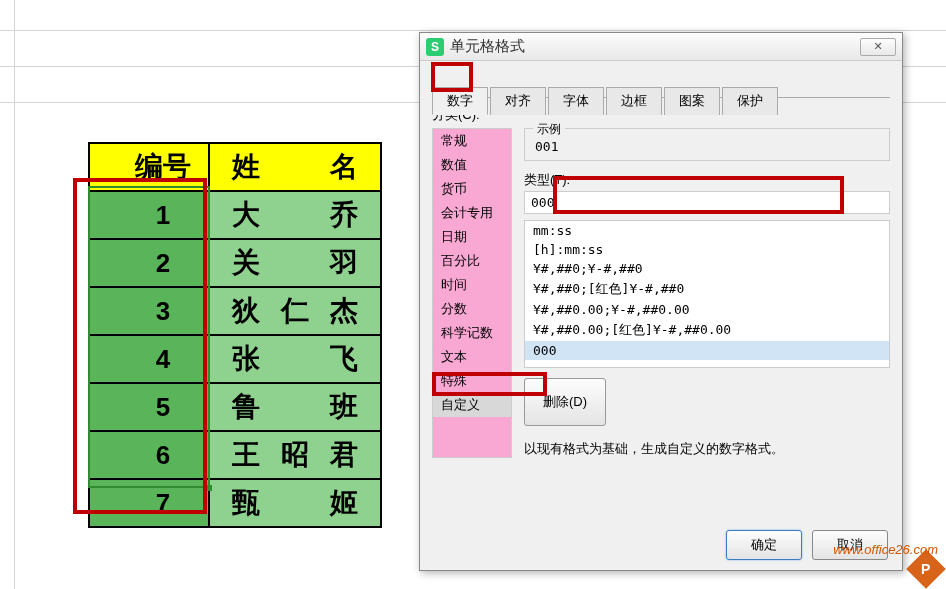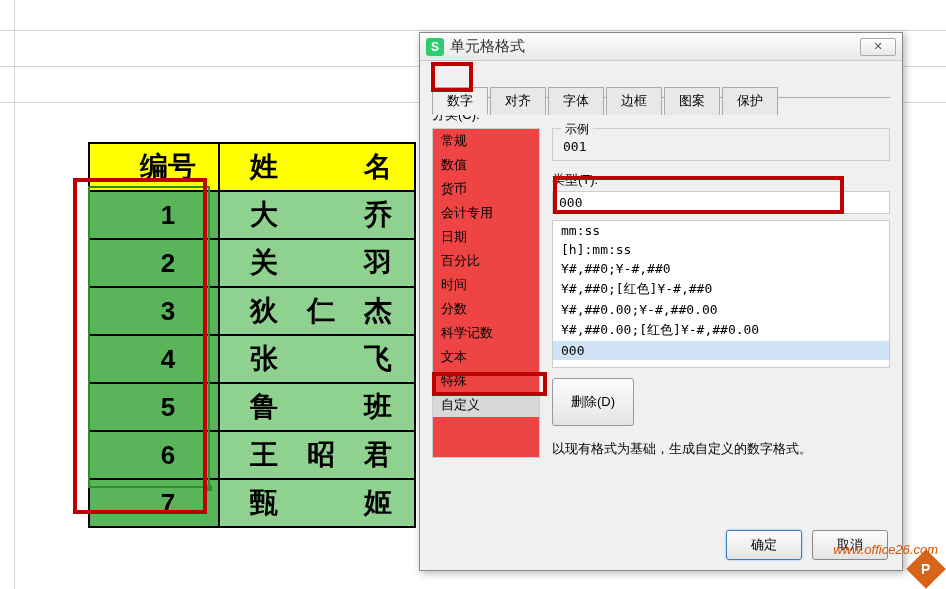--- a/index.html
+++ b/index.html
@@ -7,22 +7,22 @@
     
     
     .spreadsheet-bg { position: absolute; top: 0; left: 0; width: 946px; height: 589px; }
     .grid-line-v { position: absolute; top: 0; height: 589px; width: 1px; background: #d4d4d4; }
     .grid-line-h { position: absolute; left: 0; width: 946px; height: 1px; background: #d4d4d4; }
     
     
     .data-table { position: absolute; left: 88px; top: 142px; border-collapse: collapse; }
     .data-table th, .data-table td { border: 2px solid #000; padding: 4px 12px; text-align: center; font-size: 28px; font-weight: bold; height: 40px; }
     .data-table th { background: #ffff00; font-family: SimSun, serif; }
-    .data-table .col-id { width: 130px; padding-left: 40px; }
-    .data-table .col-name { width: 196px; text-align: justify; text-align-last: justify; padding-left: 30px; padding-right: 22px; font-family: SimSun, serif; }
+    .data-table .col-id { width: 120px; padding-left: 40px; }
+    .data-table .col-name { width: 172px; text-align: justify; text-align-last: justify; padding-left: 22px; padding-right: 22px; font-family: SimSun, serif; }
     .data-table td.col-id { background: #71c671; font-family: Arial, sans-serif; font-weight: bold; font-size: 26px; }
     .data-table td.col-name { background: #8fd28f; }
     .col-id.selected { background: #5ab45a !important; }
     
     
     .red-box { position: absolute; border: 4px solid #c00000; pointer-events: none; z-index: 100; }
     .red-box-1 { left: 73px; top: 178px; width: 134px; height: 336px; }
     .red-box-2 { left: 431px; top: 62px; width: 42px; height: 30px; }
     .red-box-3 { left: 553px; top: 176px; width: 291px; height: 38px; }
     .red-box-4 { left: 432px; top: 372px; width: 115px; height: 24px; }
@@ -38,21 +38,21 @@
     
     
     .tabs { display: flex; border-bottom: 1px solid #aaa; margin-bottom: 8px; }
     .tab { padding: 4px 14px; font-size: 13px; border: 1px solid #aaa; border-bottom: none; background: #e8e8e8; margin-right: 2px; cursor: pointer; position: relative; top: 18px; }
     .tab.active { background: #f0f0f0; border-bottom: 1px solid #f0f0f0; }
     
     .category-label { font-size: 13px; margin-bottom: 4px; }
     .content-row { display: flex; gap: 12px; }
     
     
-    .category-list { width: 108px; background: #ef4444; border: 1px solid #ccc; font-size: 13px; font-family: Liberation Mono, monospace; }
+    .category-list { width: 80px; background: #f9a8d4; border: 1px solid #ccc; font-size: 13px; font-family: Liberation Mono, monospace; }
     .category-list .item { padding: 3px 8px; cursor: pointer; }
     .category-list .item.selected { background: #d8d8d8; }
     
     
     .right-panel { flex: 1; }
     .example-box { border: 1px solid #ccc; padding: 10px 10px 6px 10px; margin-bottom: 10px; position: relative; }
     .example-box .legend { position: absolute; top: -8px; left: 8px; background: #f0f0f0; padding: 0 4px; font-size: 12px; }
     .example-value { font-size: 13px; font-family: Consolas, monospace; }
     
     .type-label { font-size: 13px; margin-bottom: 2px; }

